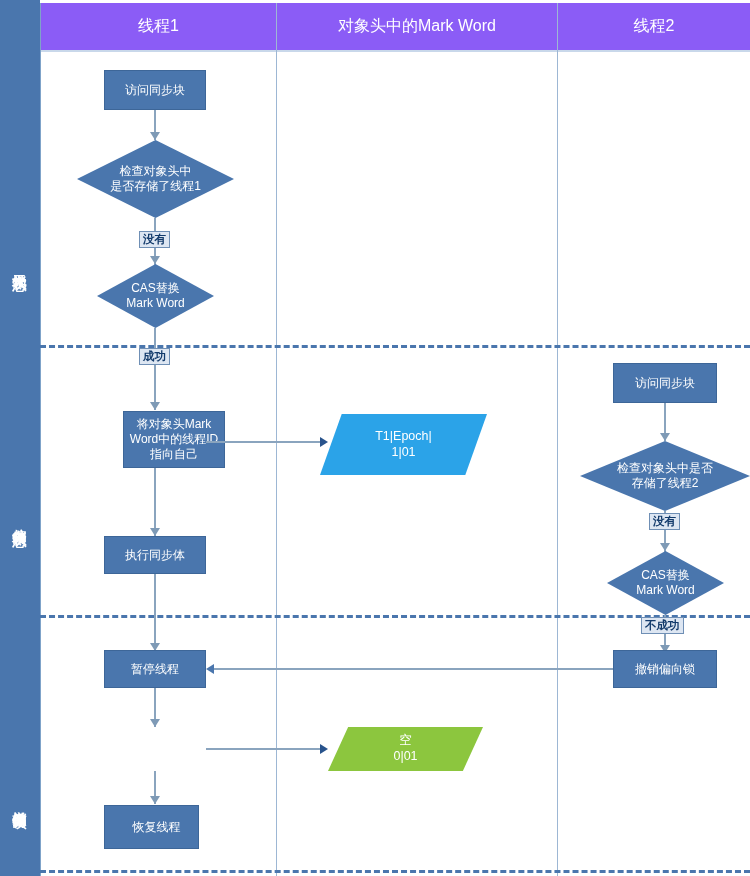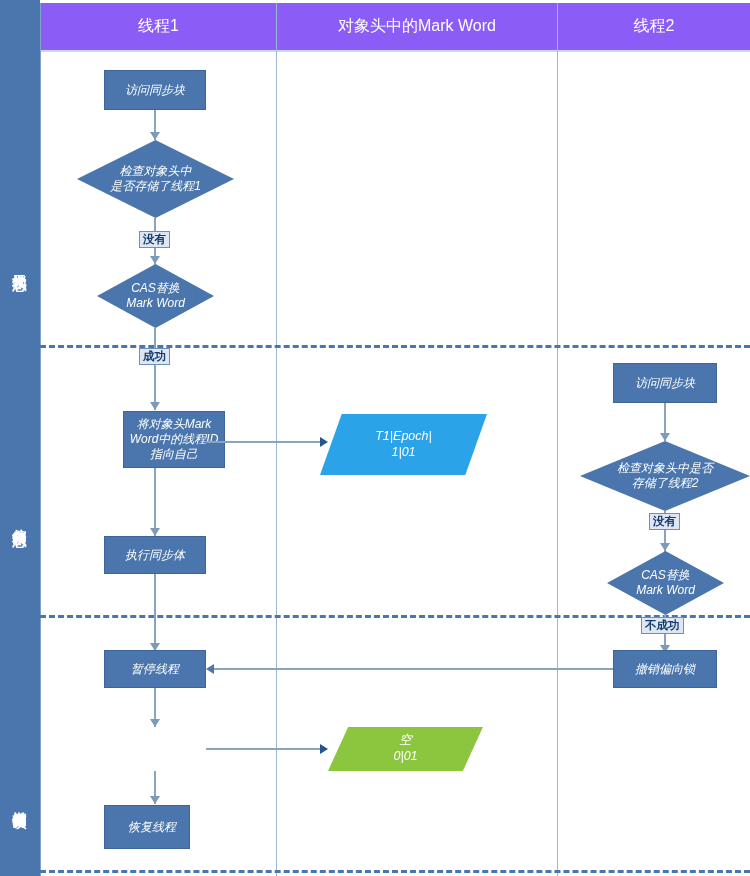--- a/index.html
+++ b/index.html
@@ -83,21 +83,20 @@
   .node {
     position: absolute;
     box-sizing: border-box;
     display: flex;
     align-items: center;
     justify-content: center;
     text-align: center;
     color: #ffffff;
     line-height: 1.25;
     white-space: pre-line;
-    font-style: italic;
   }
 
   .node.process {
     background: #4a76ad;
     border: 1px solid #3d6698;
     font-size: 12px;
   }
 
   .node.decision {
     background: #4a76ad;
@@ -215,21 +214,21 @@
 
   <div class="node process" style="left:104px;top:650px;width:102px;height:38px;">暂停线程</div>
 
   <div class="conn v" style="left:154px;top:688px;height:39px;"></div>
   <div class="arrow-down" style="left:150px;top:719px;"></div>
 
 
   <div class="conn v" style="left:154px;top:771px;height:33px;"></div>
   <div class="arrow-down" style="left:150px;top:796px;"></div>
 
-  <div class="node process" style="left:104px;top:805px;width:86px;height:44px;padding-left:10px;">恢复线程</div>
+  <div class="node process" style="left:104px;top:805px;width:95px;height:44px;padding-left:10px;">恢复线程</div>
 
   <div class="conn h" style="left:206px;top:441px;width:120px;"></div>
   <div class="arrow-right" style="left:320px;top:437px;"></div>
 
   <div class="node data-blue" style="left:320px;top:414px;width:167px;height:61px;">T1|Epoch|
 1|01</div>
 
   <div class="conn h" style="left:206px;top:748px;width:120px;"></div>
   <div class="arrow-right" style="left:320px;top:744px;"></div>
 

